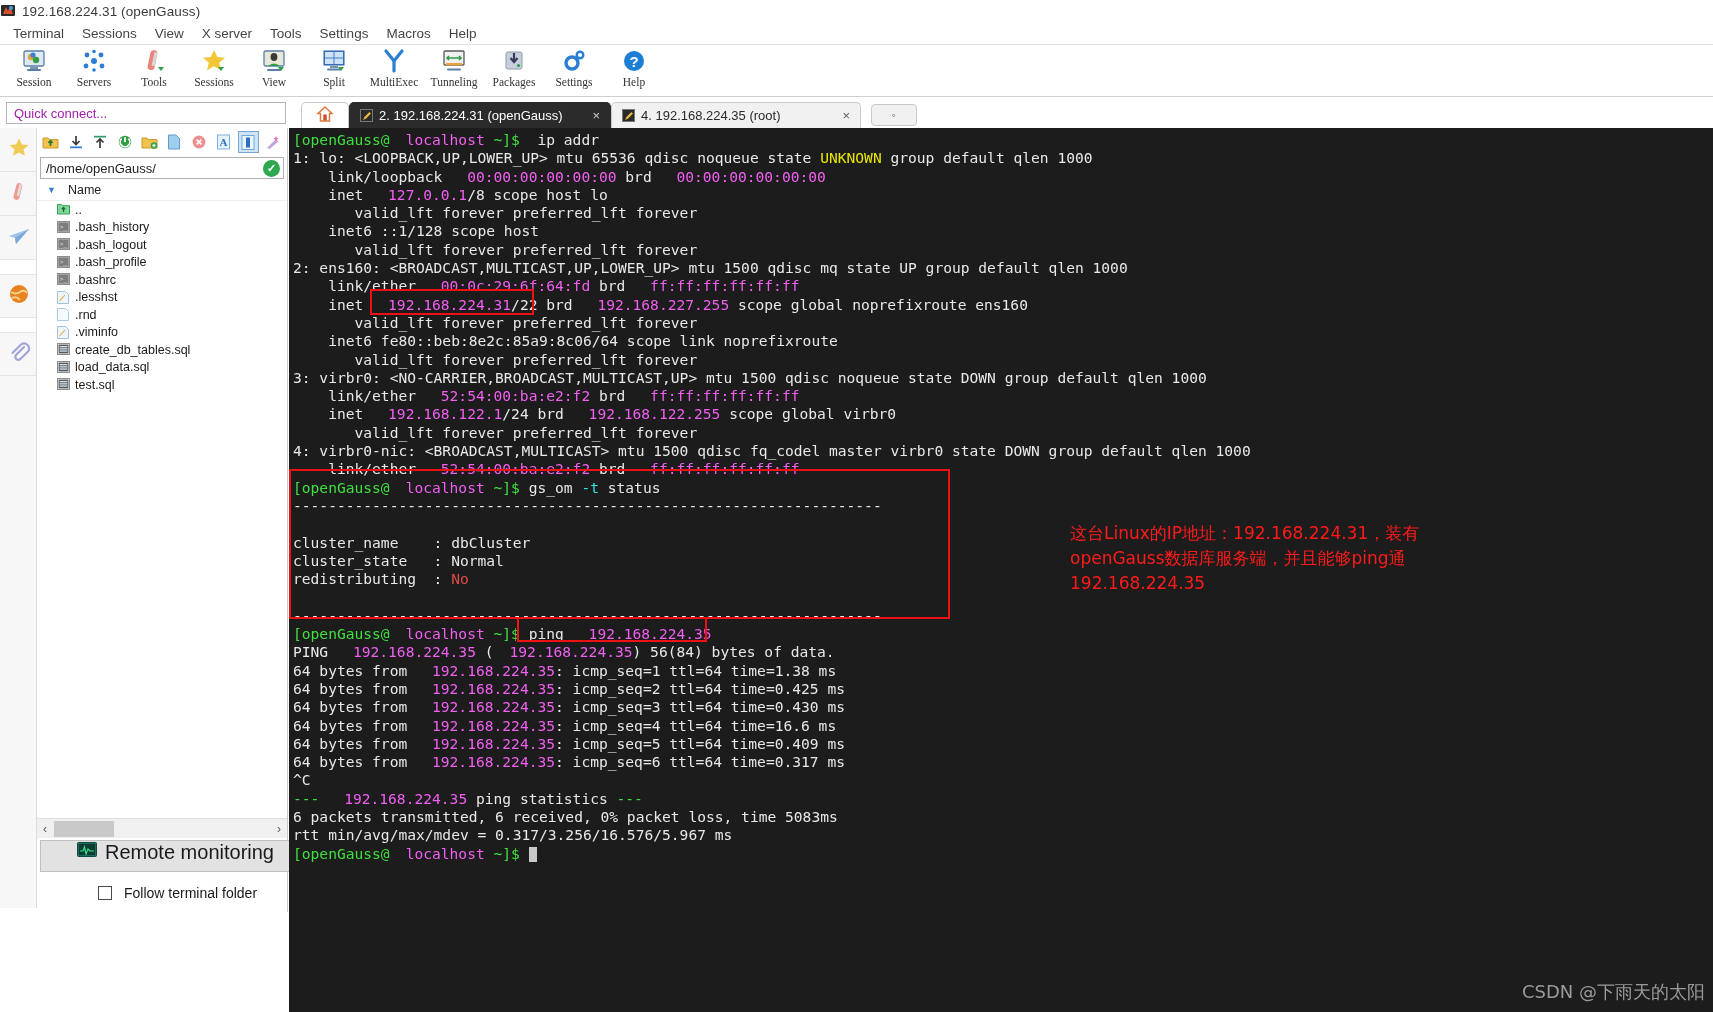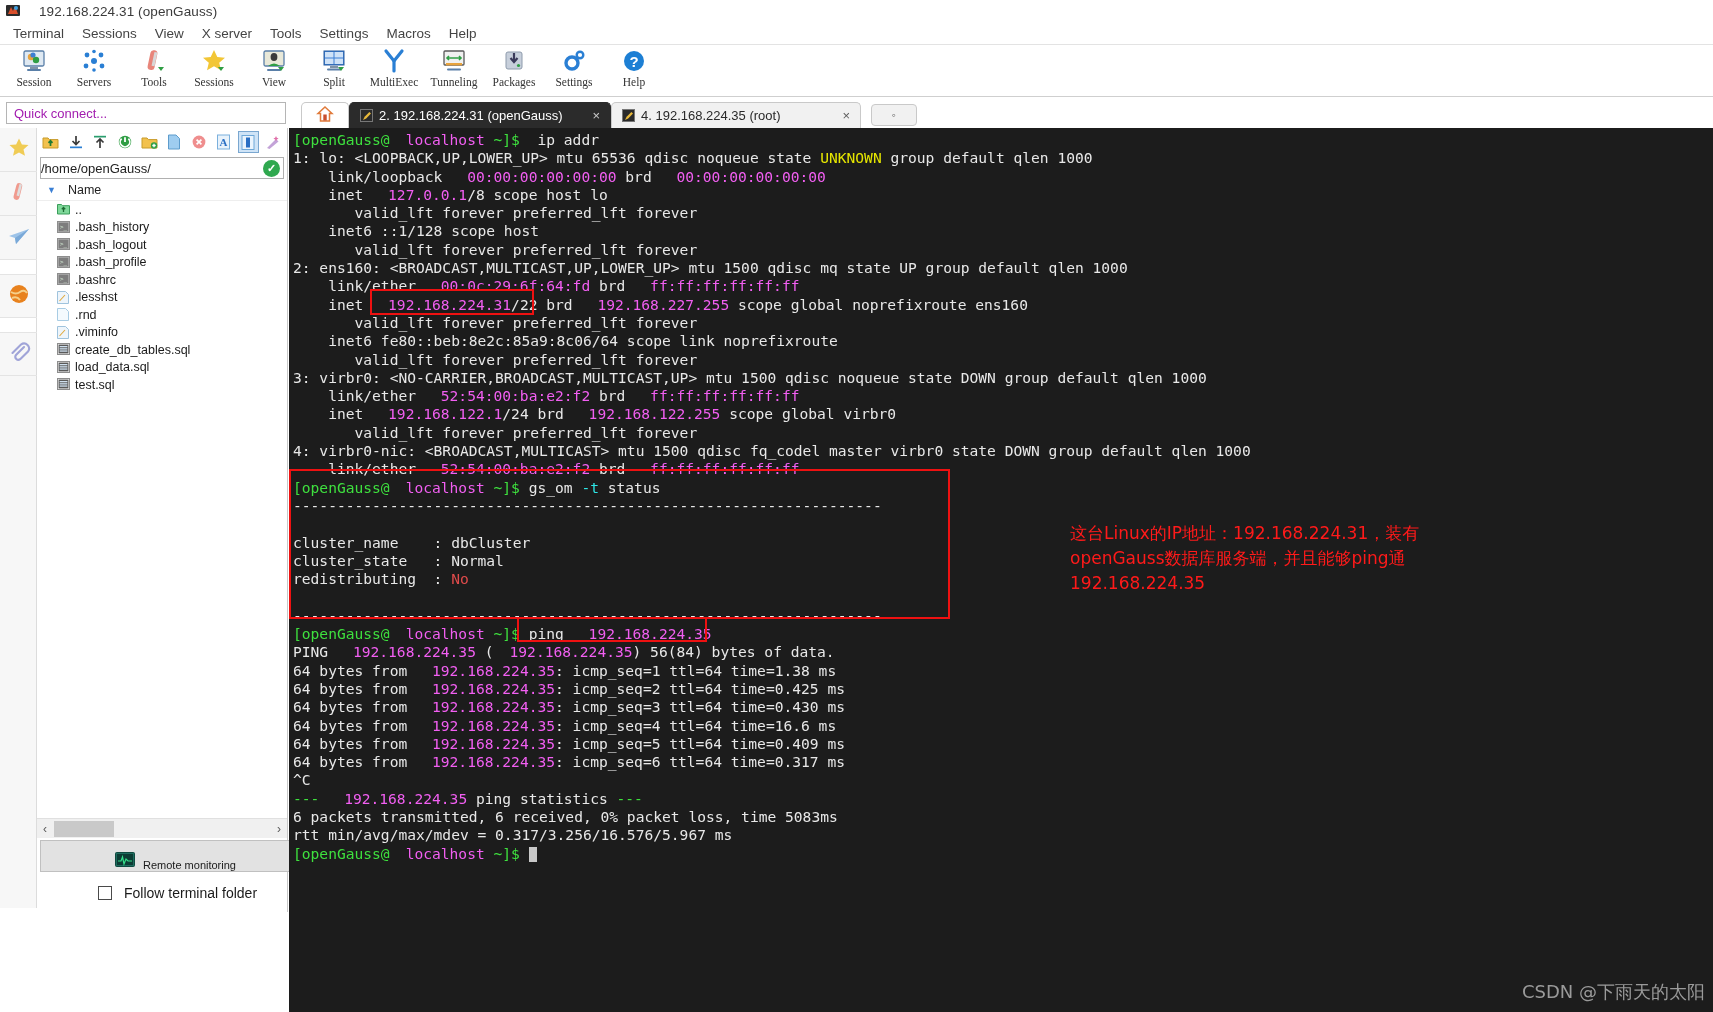--- a/index.html
+++ b/index.html
@@ -8,22 +8,21 @@
     overflow: hidden;
     background: #ffffff;
     font-family: "Liberation Sans", sans-serif;
   }
   * { box-sizing: border-box; }
 
   
   #titlebar {
     position: absolute; left: 0; top: 0; width: 1713px; height: 22px;
     background: #ffffff;
-    display: flex; align-items: center; gap: 18px;
-    padding-left: 5px;
+    display: flex; align-items: center; gap: 6px;
   }
   #titlebar .app-icon {
     width: 16px; height: 16px; position: relative; flex: 0 0 auto;
   }
   #titlebar .title-text {
     font-size: 13.5px; color: #3b3b3b; letter-spacing: .1px;
   }
 
   
   #menubar {
@@ -84,21 +83,21 @@
     height: 28px; display: flex; align-items: center; gap: 3px;
     padding: 0 3px; background: #ffffff;
   }
   .bt-ico { width: 22px; height: 22px; position: relative; display:flex;
             align-items:center; justify-content:center; }
   .bt-ico.sel { background: #cfe4f7; border: 1px solid #7aa7d0; }
 
   #pathbar {
     margin: 1px 3px 0 3px; height: 22px;
     border: 1px solid #b0b0b0; background: #fff;
-    display: flex; align-items: center; 
+    display: flex; align-items: center; padding-left: 5px;
     font-size: 13px; color: #222; position: relative;
   }
   #pathbar .ok-badge {
     position: absolute; right: 3px; top: 2px; width: 17px; height: 17px;
     border-radius: 50%; background: #2fa84f;
     display: flex; align-items: center; justify-content: center;
     color: #fff; font-size: 11px; font-weight: bold;
   }
 
   #col-head {
@@ -119,22 +118,22 @@
     background: #f0f0f0; display: flex; align-items: center;
     justify-content: space-between; border-top: 1px solid #e0e0e0;
   }
   #hscroll .arrow { width: 16px; text-align: center; color: #5a5a5a; font-size: 12px; }
   #hscroll .thumb { position: absolute; left: 17px; width: 60px; height: 16px;
     background: #c9c9c9; top: 2px; }
 
   #remote-mon {
     position: absolute; left: 3px; bottom: 40px; width: 271px; height: 32px;
     background: #e2e2e2; border: 1px solid #c0c0c0;
-    display: flex; align-items: flex-end; justify-content: center; gap: 8px;
-    font-size: 11px; color: #1a1a1a;
+    display: flex; align-items: flex-start; justify-content: center; gap: 8px;
+    font-size: 20px; color: #1a1a1a;
   }
   #follow-row {
     position: absolute; left: 3px; bottom: 6px; width: 244px; height: 26px;
     display: flex; align-items: center; gap: 12px; padding-left: 58px;
     font-size: 14px; color: #1a1a1a;
   }
   #follow-row .cb {
     width: 14px; height: 14px; border: 1px solid #4a4a4a; background: #fff;
   }
 

